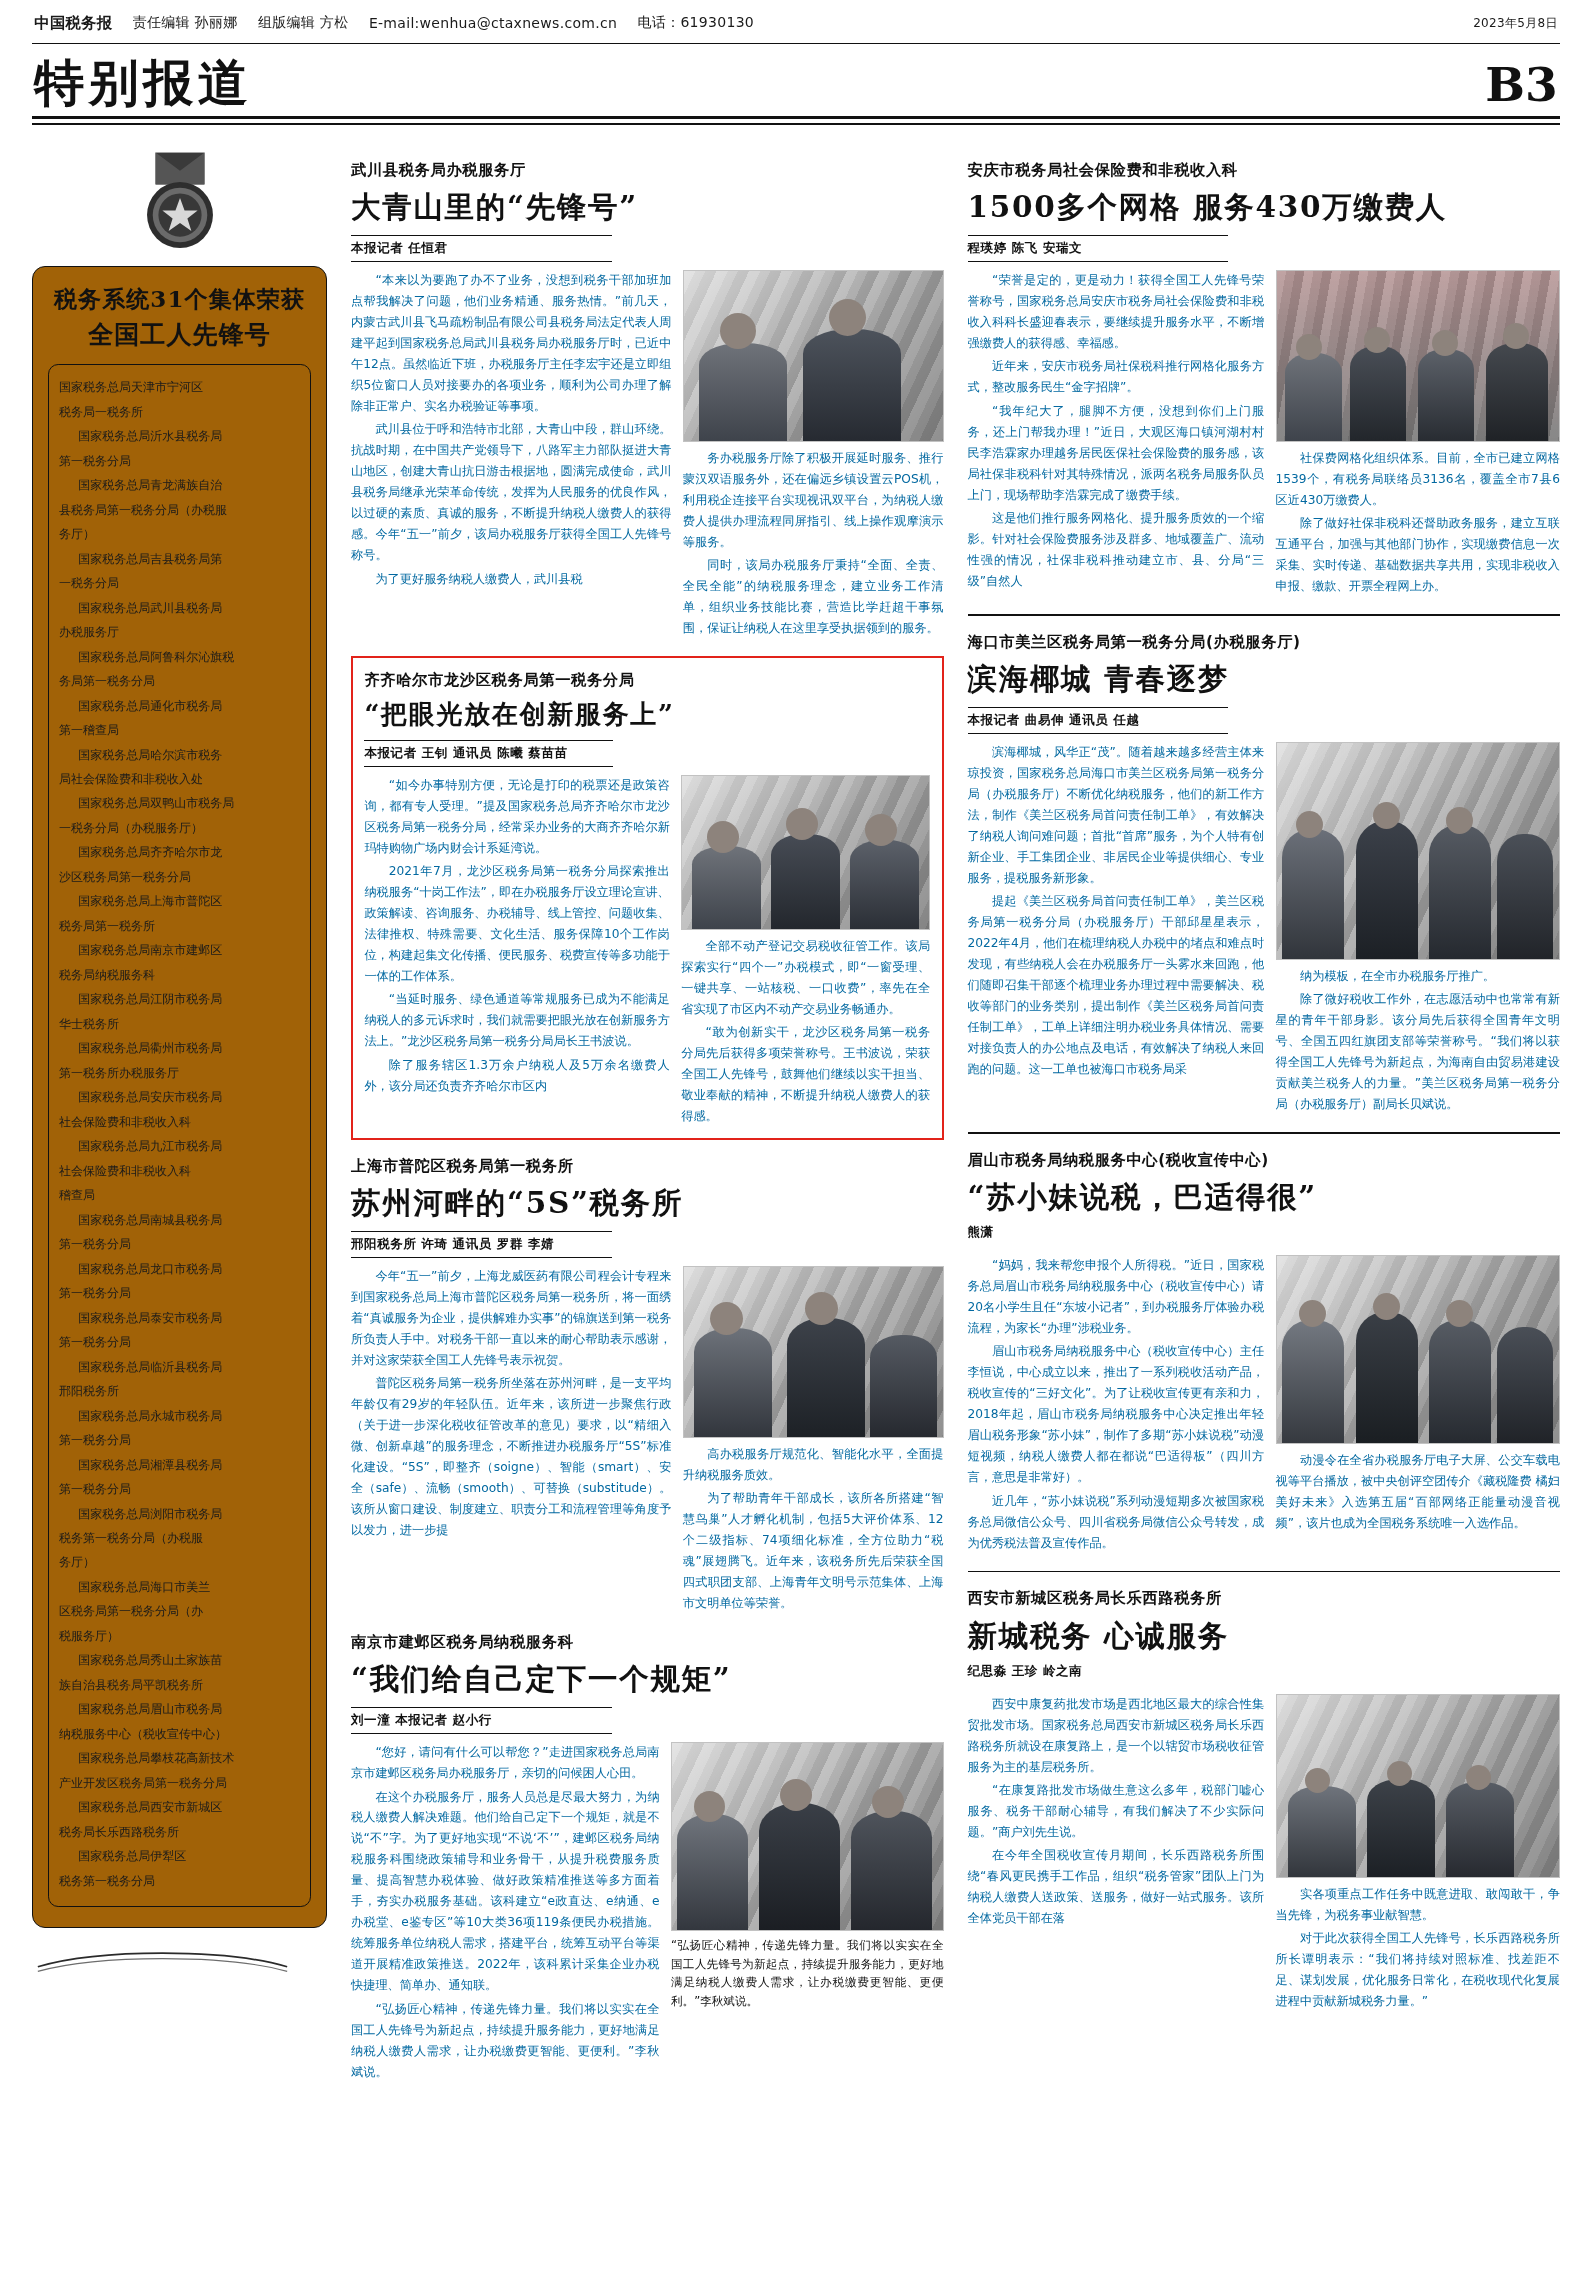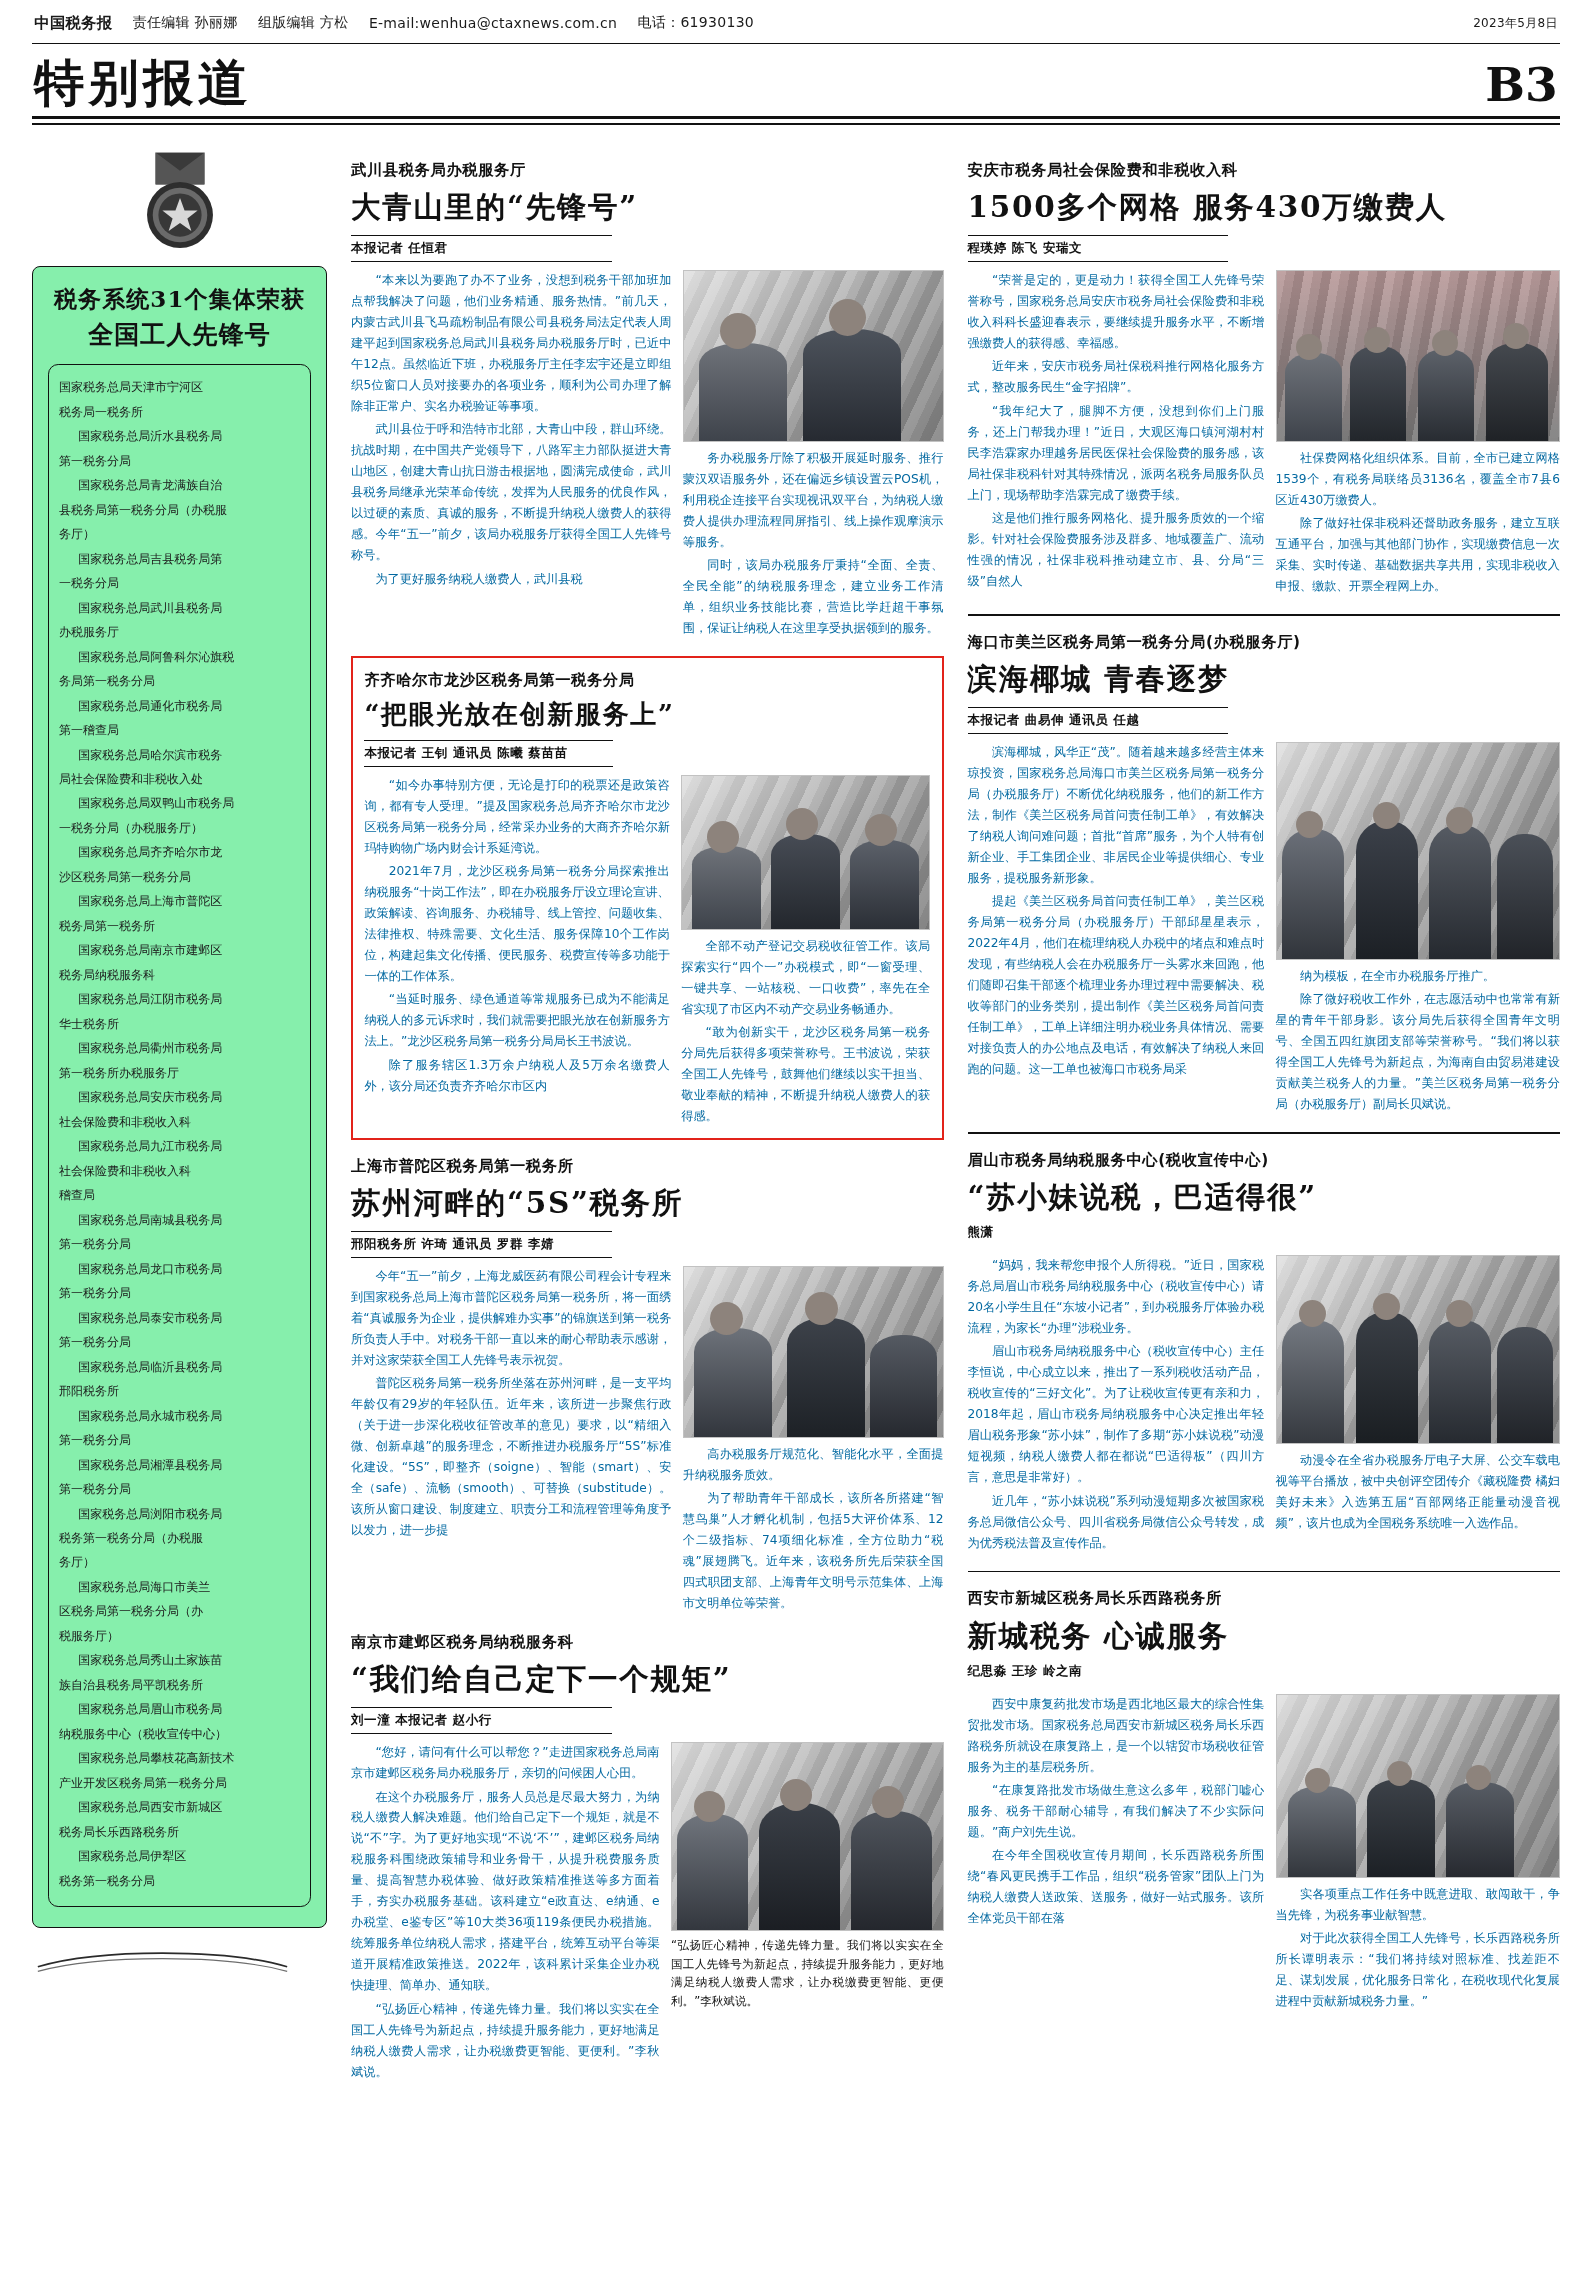--- a/index.html
+++ b/index.html
@@ -64,23 +64,23 @@
 
   
   .medal{
     width:108px;height:108px;
     margin:3.4px auto 10.2px auto;
     position:relative;
   }
   .medal svg{display:block;}
   .honor-box{
     border:1.7px solid #111;
-    border-radius:8px;
+    border-radius:13px;
     padding:14.8px 14.8px 20.4px 14.8px;
-    background:#86efac;
+    background:#a16207;
   }
   .honor-title{
     text-align:center;
     font-family:"DejaVu Serif","Liberation Serif",serif;
     font-weight:bold;
     font-size:23px;
     line-height:1.5;
     letter-spacing:1.1px;
     margin-bottom:10.2px;
   }

